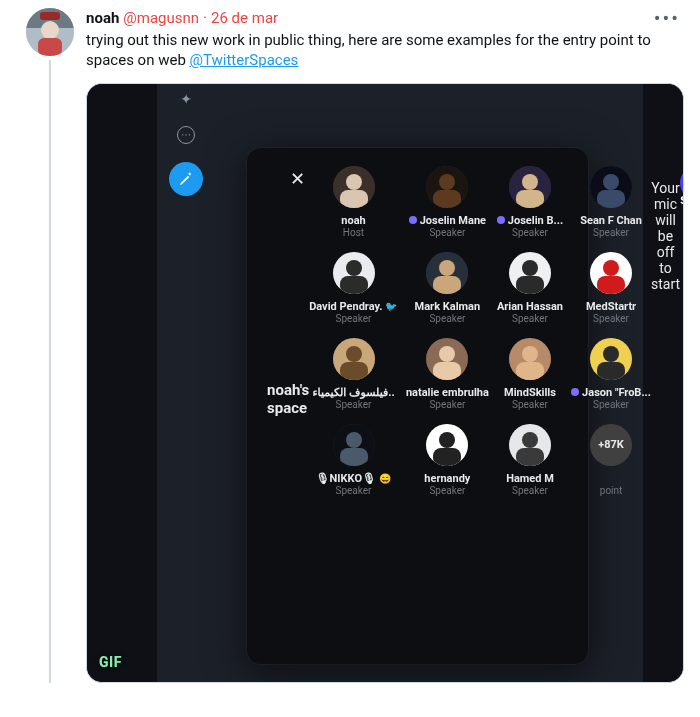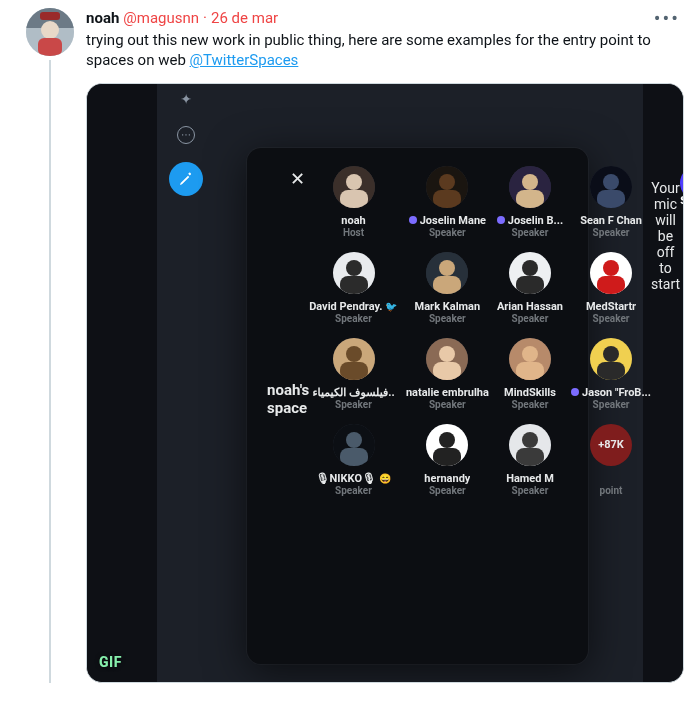--- a/index.html
+++ b/index.html
@@ -150,25 +150,25 @@
     background:#2a2f3a;
   }
   .p-name {
     margin-top:6px;
     font-size:11px; font-weight:700; color:#e7e9ea;
     max-width: 100%;
     white-space: nowrap; overflow:hidden; text-overflow:ellipsis;
     display:flex; align-items:center; justify-content:center; gap:3px;
   }
   .p-role {
-    font-size:10px; color:#71767b; font-weight:700;
+    font-size:10px; color:#71767b; font-weight:400;
   }
   .overflow-chip {
     width:42px; height:42px; border-radius:50%;
-    background:#7f1d1d; display:flex; align-items:center; justify-content:center;
+    background:#404040; display:flex; align-items:center; justify-content:center;
     color:#e7e9ea; font-size:11px; font-weight:700;
   }
   .spk-dot {
     width:8px; height:8px; border-radius:50%;
     flex:0 0 8px;
   }
   .mic-note {
     text-align:center; color:#e7e9ea; font-size:14px; margin:14px 0 10px;
   }
   .join-btn {

